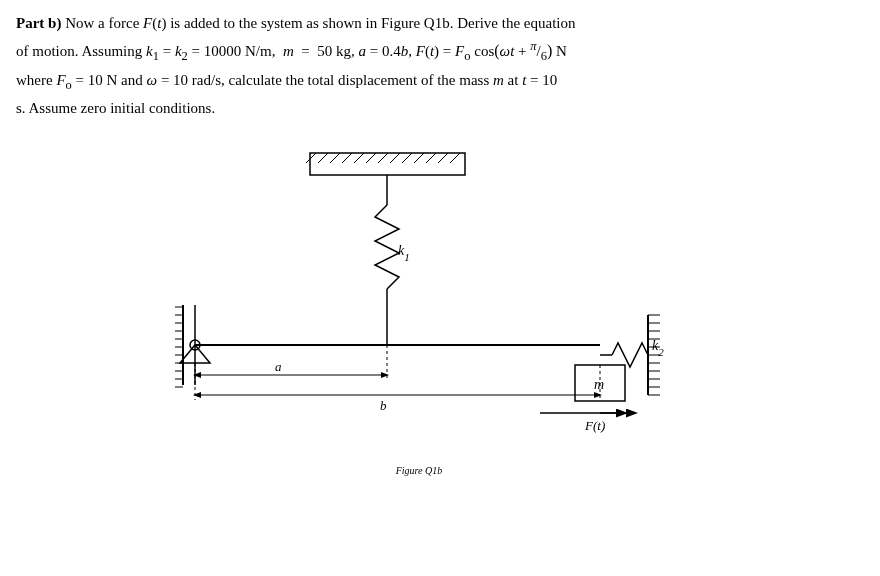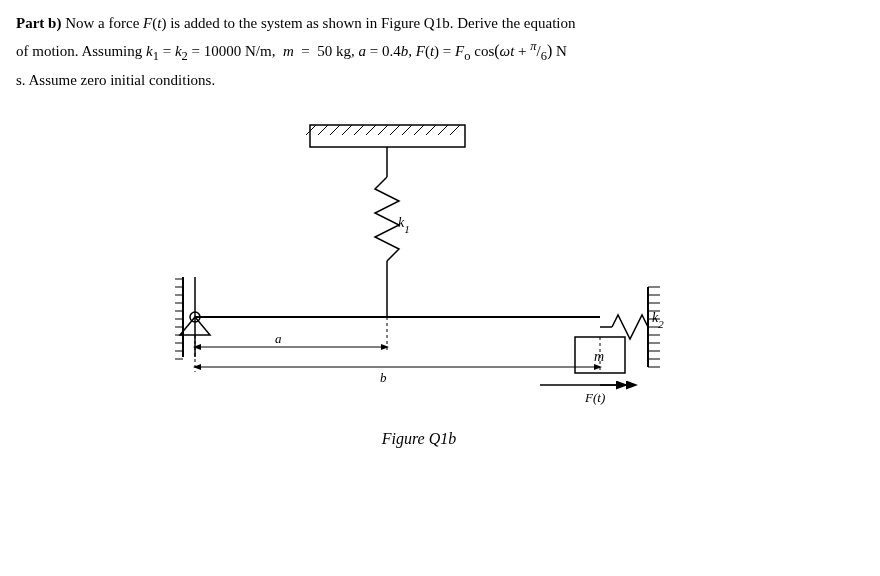--- a/index.html
+++ b/index.html
@@ -38,36 +38,39 @@
       position: absolute;
       left: 0; top: 0;
       width: 880px;
       height: 320px;
     }
     .figure-label {
       position: absolute;
       bottom: 4px;
       left: 50%;
       transform: translateX(-50%);
-      font-size: 16px;
+      font-size: 10px;
       font-style: italic;
       margin-top: 32px;
     }
   </style>
 </head>
 <body>
 
 <div class="content">
   <div class="text-block">
     <p>
       <span class="bold">Part b)</span>
       Now a force <span class="italic">F</span>(<span class="italic">t</span>) is added to the system as shown in Figure Q1b. Derive the equation
     </p>
     <p>
       of motion. Assuming <span class="italic">k</span><sub>1</sub> = <span class="italic">k</span><sub>2</sub> = 10000 N/m, &nbsp;<span class="italic">m</span> &nbsp;= &nbsp;50 kg, <span class="italic">a</span> = 0.4<span class="italic">b</span>, <span class="italic">F</span>(<span class="italic">t</span>) = <span class="italic">F</span><sub>o</sub> cos<span style="font-size:16px">(</span><span class="italic">ωt</span> + <sup><span class="italic">π</span></sup>/<sub>6</sub><span style="font-size:16px">)</span> N
+    </p>
+    <p>
+      where <span class="italic">F</span><sub>o</sub> = 10 N and <span class="italic">ω</span> = 10 rad/s, calculate the total displacement of the mass <span class="italic">m</span> at <span class="italic">t</span> = 10
     </p>
     <p>
       s. Assume zero initial conditions.
     </p>
   </div>
 </div>
 
 <div class="figure-container">
   <svg class="diagram" viewBox="0 0 880 310">
 

